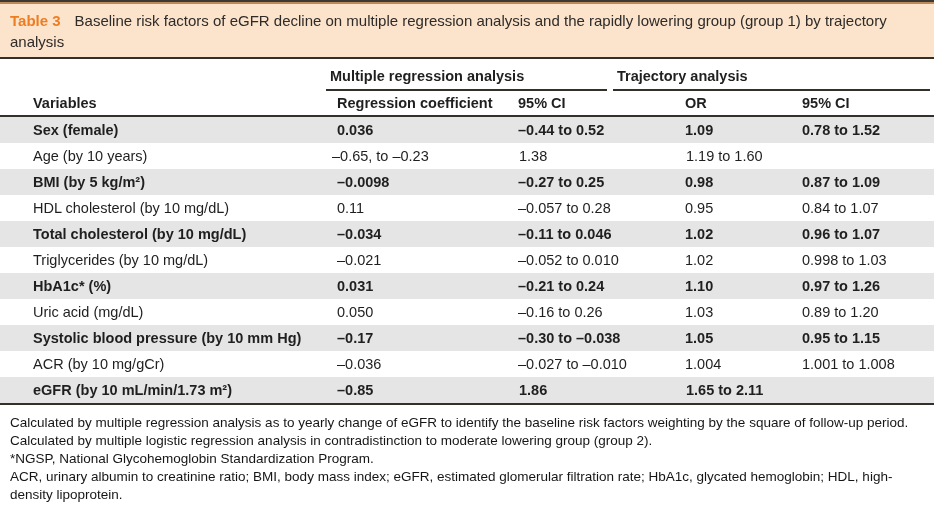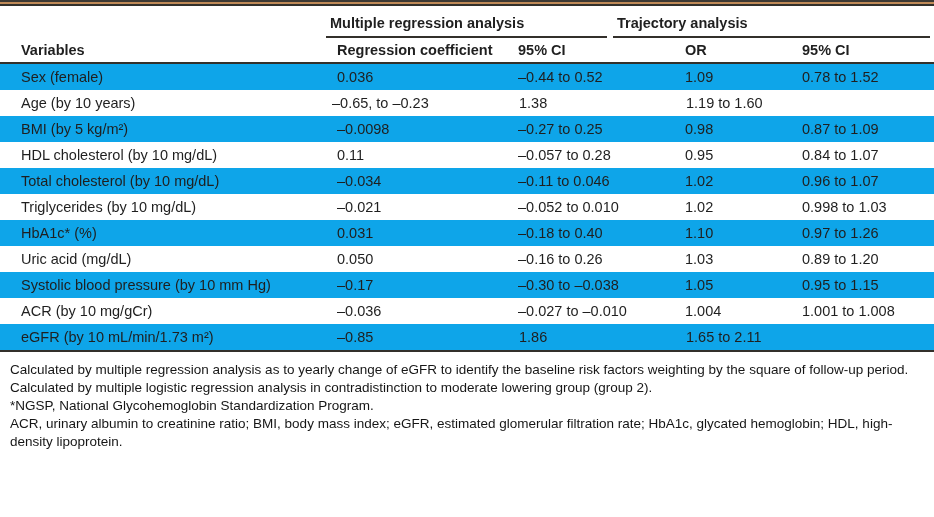--- a/index.html
+++ b/index.html
@@ -39,43 +39,46 @@
   .g1 { left: 326px; width: 281px; }
   .g2 { left: 613px; width: 317px; }
   
   .grid-row {
     display: grid;
     grid-template-columns: 330px 186px 166px 116px 136px;
     align-items: center;
   }
   .sub-row { height: 26px; border-bottom: 2px solid #33302b; font-weight: 700; font-size: 14.5px; background: #ffffff; }
   .td { white-space: nowrap; overflow: hidden; line-height: 26px; font-size: 14.5px; }
-  .c1 { padding-left: 21px; }
+  .c1 { padding-left: 13px; margin-left: 20px; }
   .c2 { padding-left: 7px; }
   .c3 { padding-left: 2px; }
   .c4 { padding-left: 3px; }
   .c5 { padding-left: 4px; }
   .tr { height: 26px; }
-  .tr.alt { background: #0ea5e9; }
+  .tr.alt { background: #e5e5e5; font-weight: bold; }
   
   .footnotes { padding: 9px 12px 0 10px; }
   .footnotes p {
     font-size: 13.5px;
     line-height: 18px;
     color: #161616;
   }
 </style>
 </head>
 <body>
 
 <div class="page">
 
   <div class="top-rule-dark"></div>
   <div class="top-rule-tan"></div>
 
+  <div class="caption">
+    <span class="cap-label">Table 3</span><span>Baseline risk factors of eGFR decline on multiple regression analysis and the rapidly lowering group (group 1) by trajectory analysis</span>
+  </div>
 
   <div class="rule"></div>
 
   <div class="group-row">
     <span class="group-cell g2">Trajectory analysis</span>
     <span class="group-cell g1">Multiple regression analysis</span>
   </div>
 
   <div class="grid-row sub-row">
     <div class="td c1">Variables</div>
@@ -130,21 +133,21 @@
       <div class="td c1">Triglycerides (by 10 mg/dL)</div>
       <div class="td c2">–0.021</div>
       <div class="td c3">–0.052 to 0.010</div>
       <div class="td c4">1.02</div>
       <div class="td c5">0.998 to 1.03</div>
     </div>
 
     <div class="grid-row tr alt">
       <div class="td c1">HbA1c* (%)</div>
       <div class="td c2">0.031</div>
-      <div class="td c3">–0.18 to 0.40</div>
+      <div class="td c3">–0.21 to 0.24</div>
       <div class="td c4">1.10</div>
       <div class="td c5">0.97 to 1.26</div>
     </div>
 
     <div class="grid-row tr">
       <div class="td c1">Uric acid (mg/dL)</div>
       <div class="td c2">0.050</div>
       <div class="td c3">–0.16 to 0.26</div>
       <div class="td c4">1.03</div>
       <div class="td c5">0.89 to 1.20</div>

